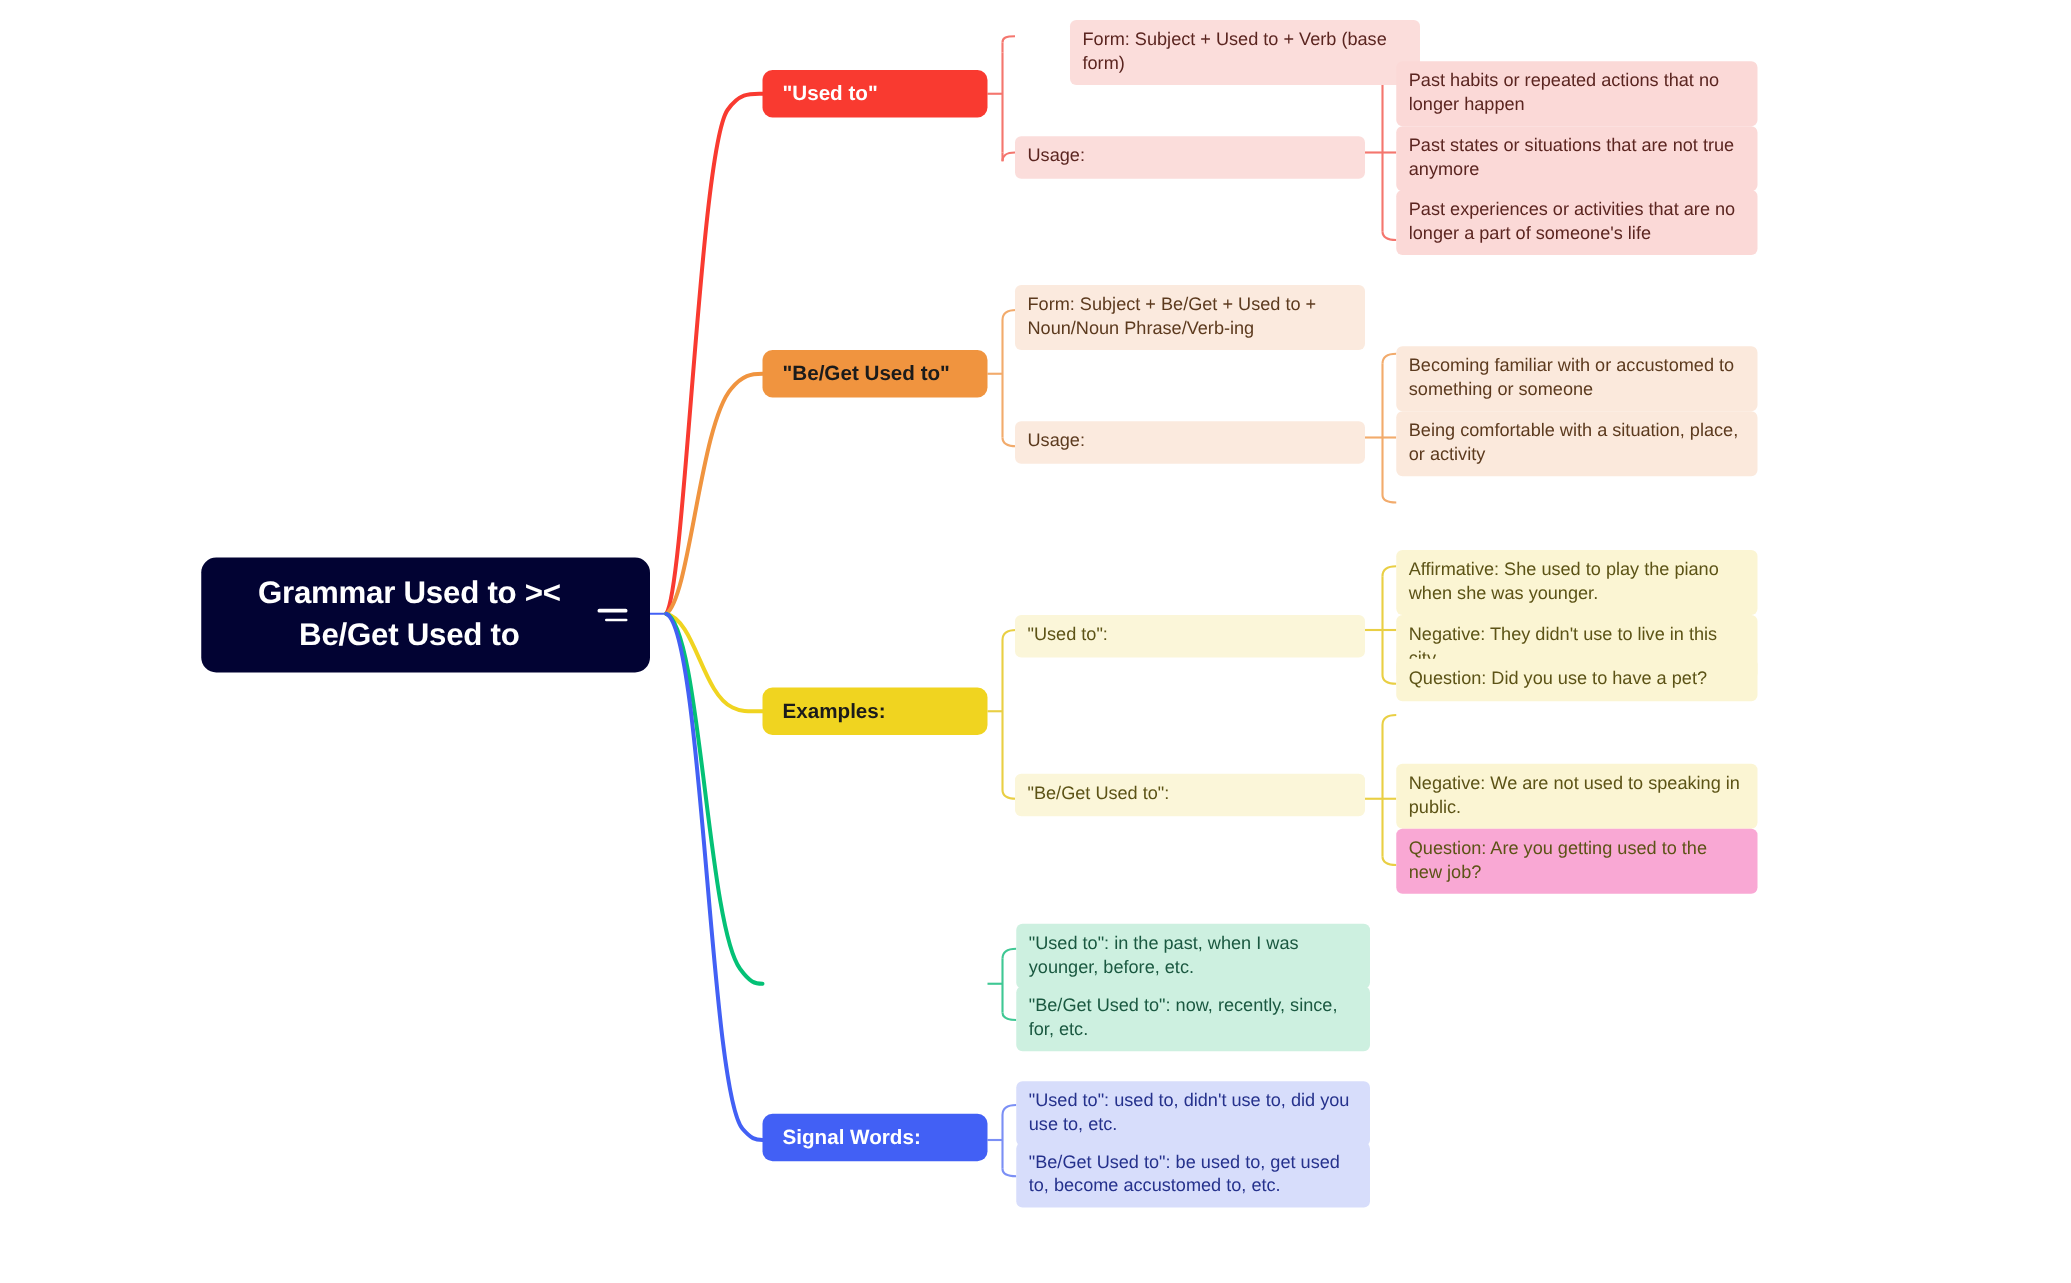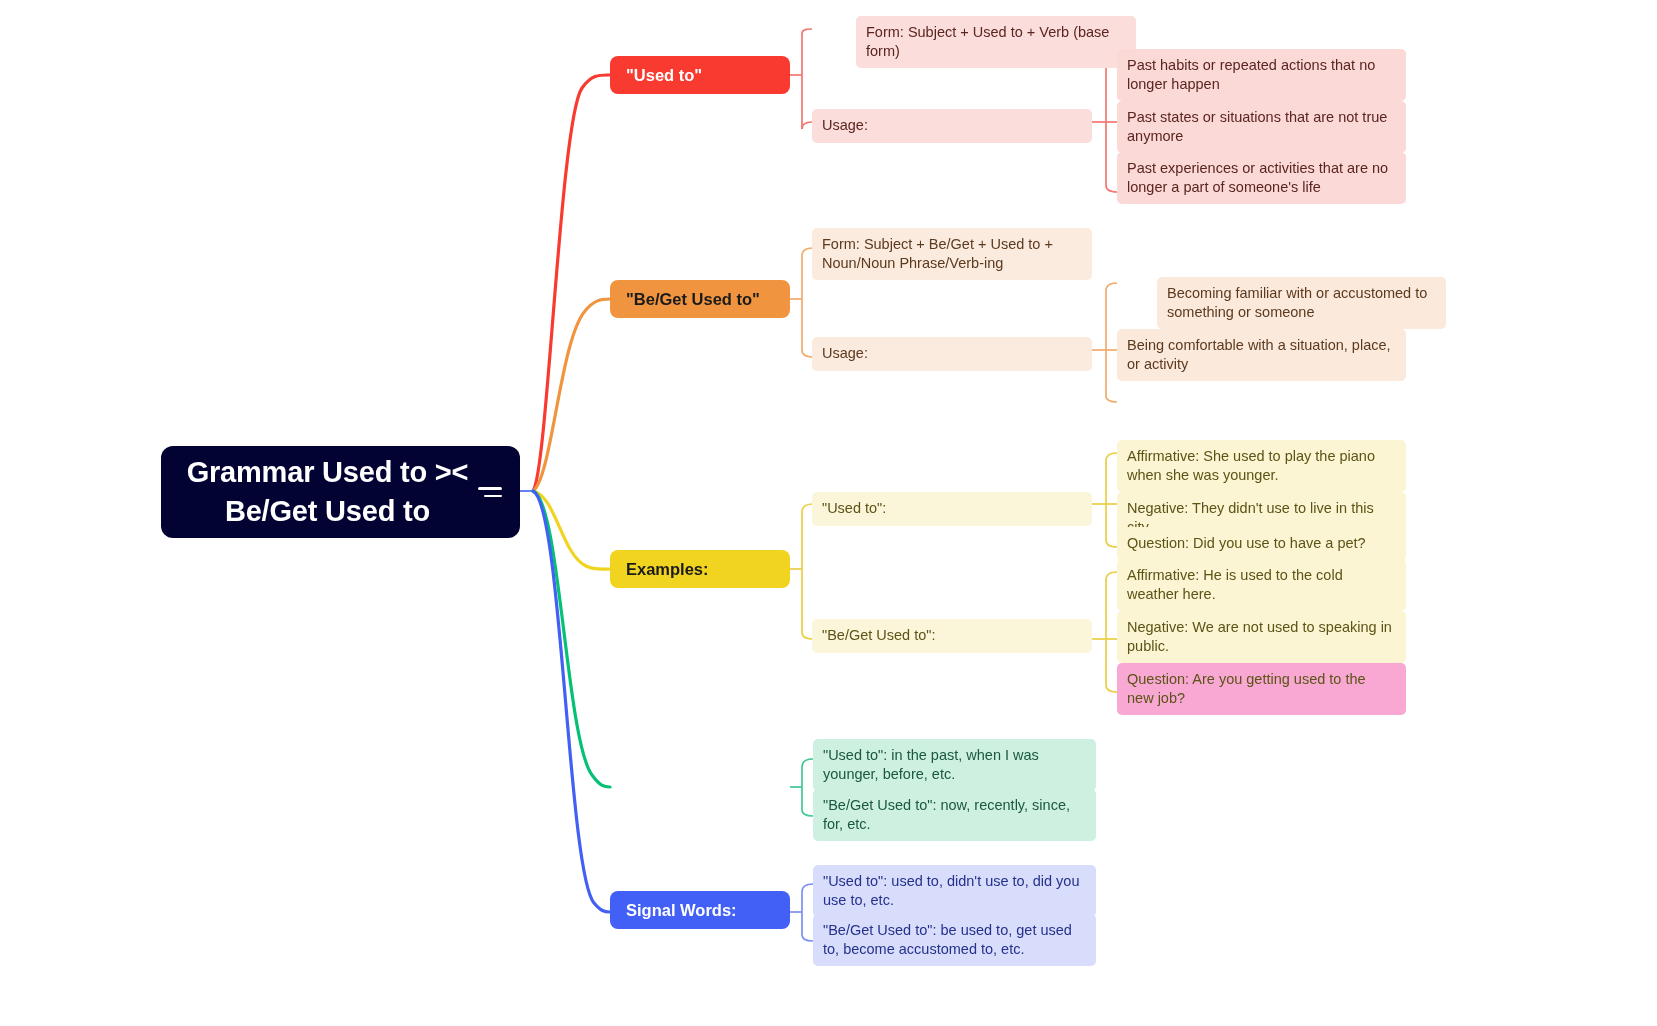--- a/index.html
+++ b/index.html
@@ -31,21 +31,21 @@
     background: #020333;
     border-radius: 12px;
     display: flex;
     align-items: center;
     justify-content: center;
     padding: 0 18px 0 24px;
     z-index: 5;
   }
   .root-title {
     color: #ffffff;
-    font-size: 29px;
+    font-size: 25px;
     font-weight: bold;
     line-height: 1.35;
     text-align: center;
     letter-spacing: -0.2px;
     flex: 1 1 auto;
   }
   .root-menu-icon {
     flex: 0 0 auto;
     width: 26px;
     margin-left: 6px;
@@ -192,21 +192,21 @@
   </div>
 
   <div class="leaf parent-leaf" style="left:812px; top:228px; width:280px; background:#fbeade; color:#5c3a1e;">
     <span>Form: Subject + Be/Get + Used to + Noun/Noun Phrase/Verb-ing</span>
   </div>
 
   <div class="leaf parent-leaf" style="left:812px; top:337px; width:280px; background:#fbeade; color:#5c3a1e;">
     <span>Usage:</span>
   </div>
 
-  <div class="leaf" style="left:1117px; top:277px; width:289px; background:#fbe9dc; color:#5c3a1e;margin-left:40px;">
+  <div class="leaf" style="left:1117px; top:277px; width:289px; background:#fbe9dc; color:#5c3a1e;">
     <span>Becoming familiar with or accustomed to something or someone</span>
   </div>
   <div class="leaf" style="left:1117px; top:329px; width:289px; background:#fbe9dc; color:#5c3a1e;">
     <span>Being comfortable with a situation, place, or activity</span>
   </div>
 
   <div class="branch-node" style="left:610px; top:550px; width:180px; background:#f0d420; color:#1b1b1b;">
     <span>Examples:</span>
   </div>
 
@@ -221,23 +221,20 @@
   <div class="leaf" style="left:1117px; top:440px; width:289px; background:#fbf5d3; color:#5c5316;">
     <span>Affirmative: She used to play the piano when she was younger.</span>
   </div>
   <div class="leaf" style="left:1117px; top:492px; width:289px; background:#fbf5d3; color:#5c5316;">
     <span>Negative: They didn't use to live in this city.</span>
   </div>
   <div class="leaf" style="left:1117px; top:527px; width:289px; background:#fbf5d3; color:#5c5316;">
     <span>Question: Did you use to have a pet?</span>
   </div>
 
-  <div class="leaf" style="left:1117px; top:559px; width:289px; background:#fbf5d3; color:#5c5316;">
-    <span>Affirmative: He is used to the cold weather here.</span>
-  </div>
   <div class="leaf" style="left:1117px; top:611px; width:289px; background:#fbf5d3; color:#5c5316;">
     <span>Negative: We are not used to speaking in public.</span>
   </div>
   <div class="leaf" style="left:1117px; top:663px; width:289px; background:#f9a8d4; color:#5c5316;">
     <span>Question: Are you getting used to the new job?</span>
   </div>
 
 
   <div class="leaf" style="left:813px; top:739px; width:283px; background:#cdf0e0; color:#1a5840;">
     <span>"Used to": in the past, when I was younger, before, etc.</span>

